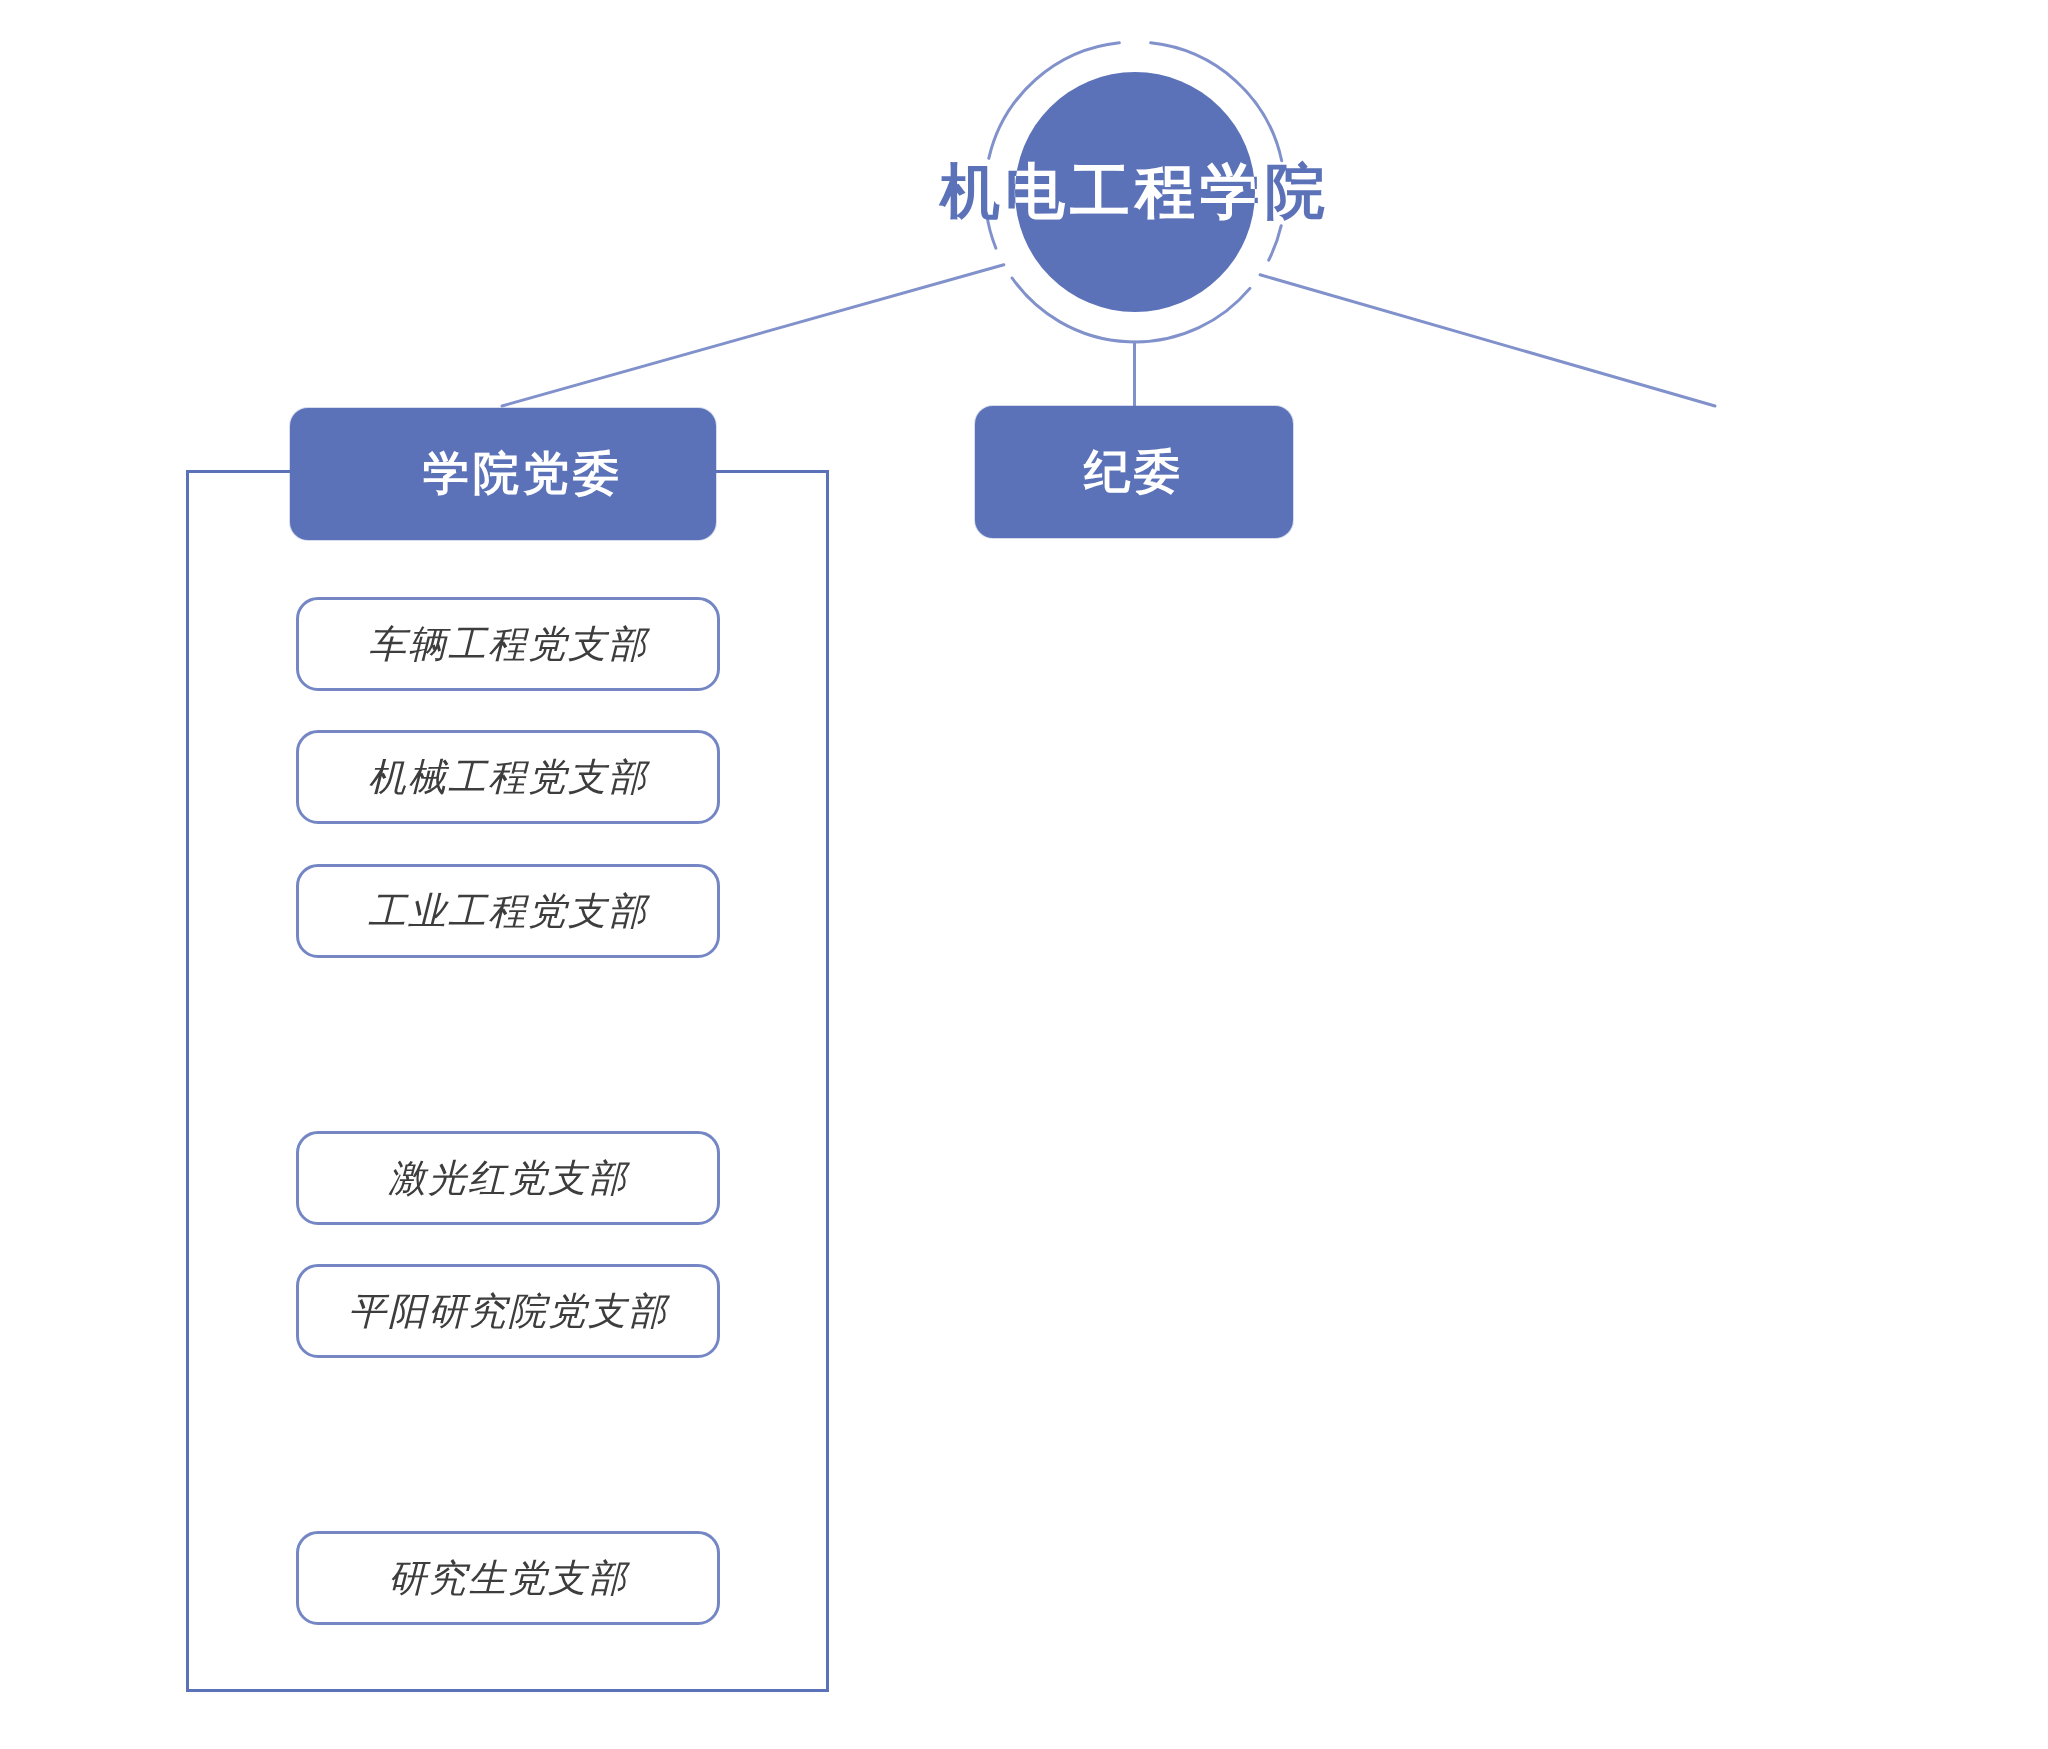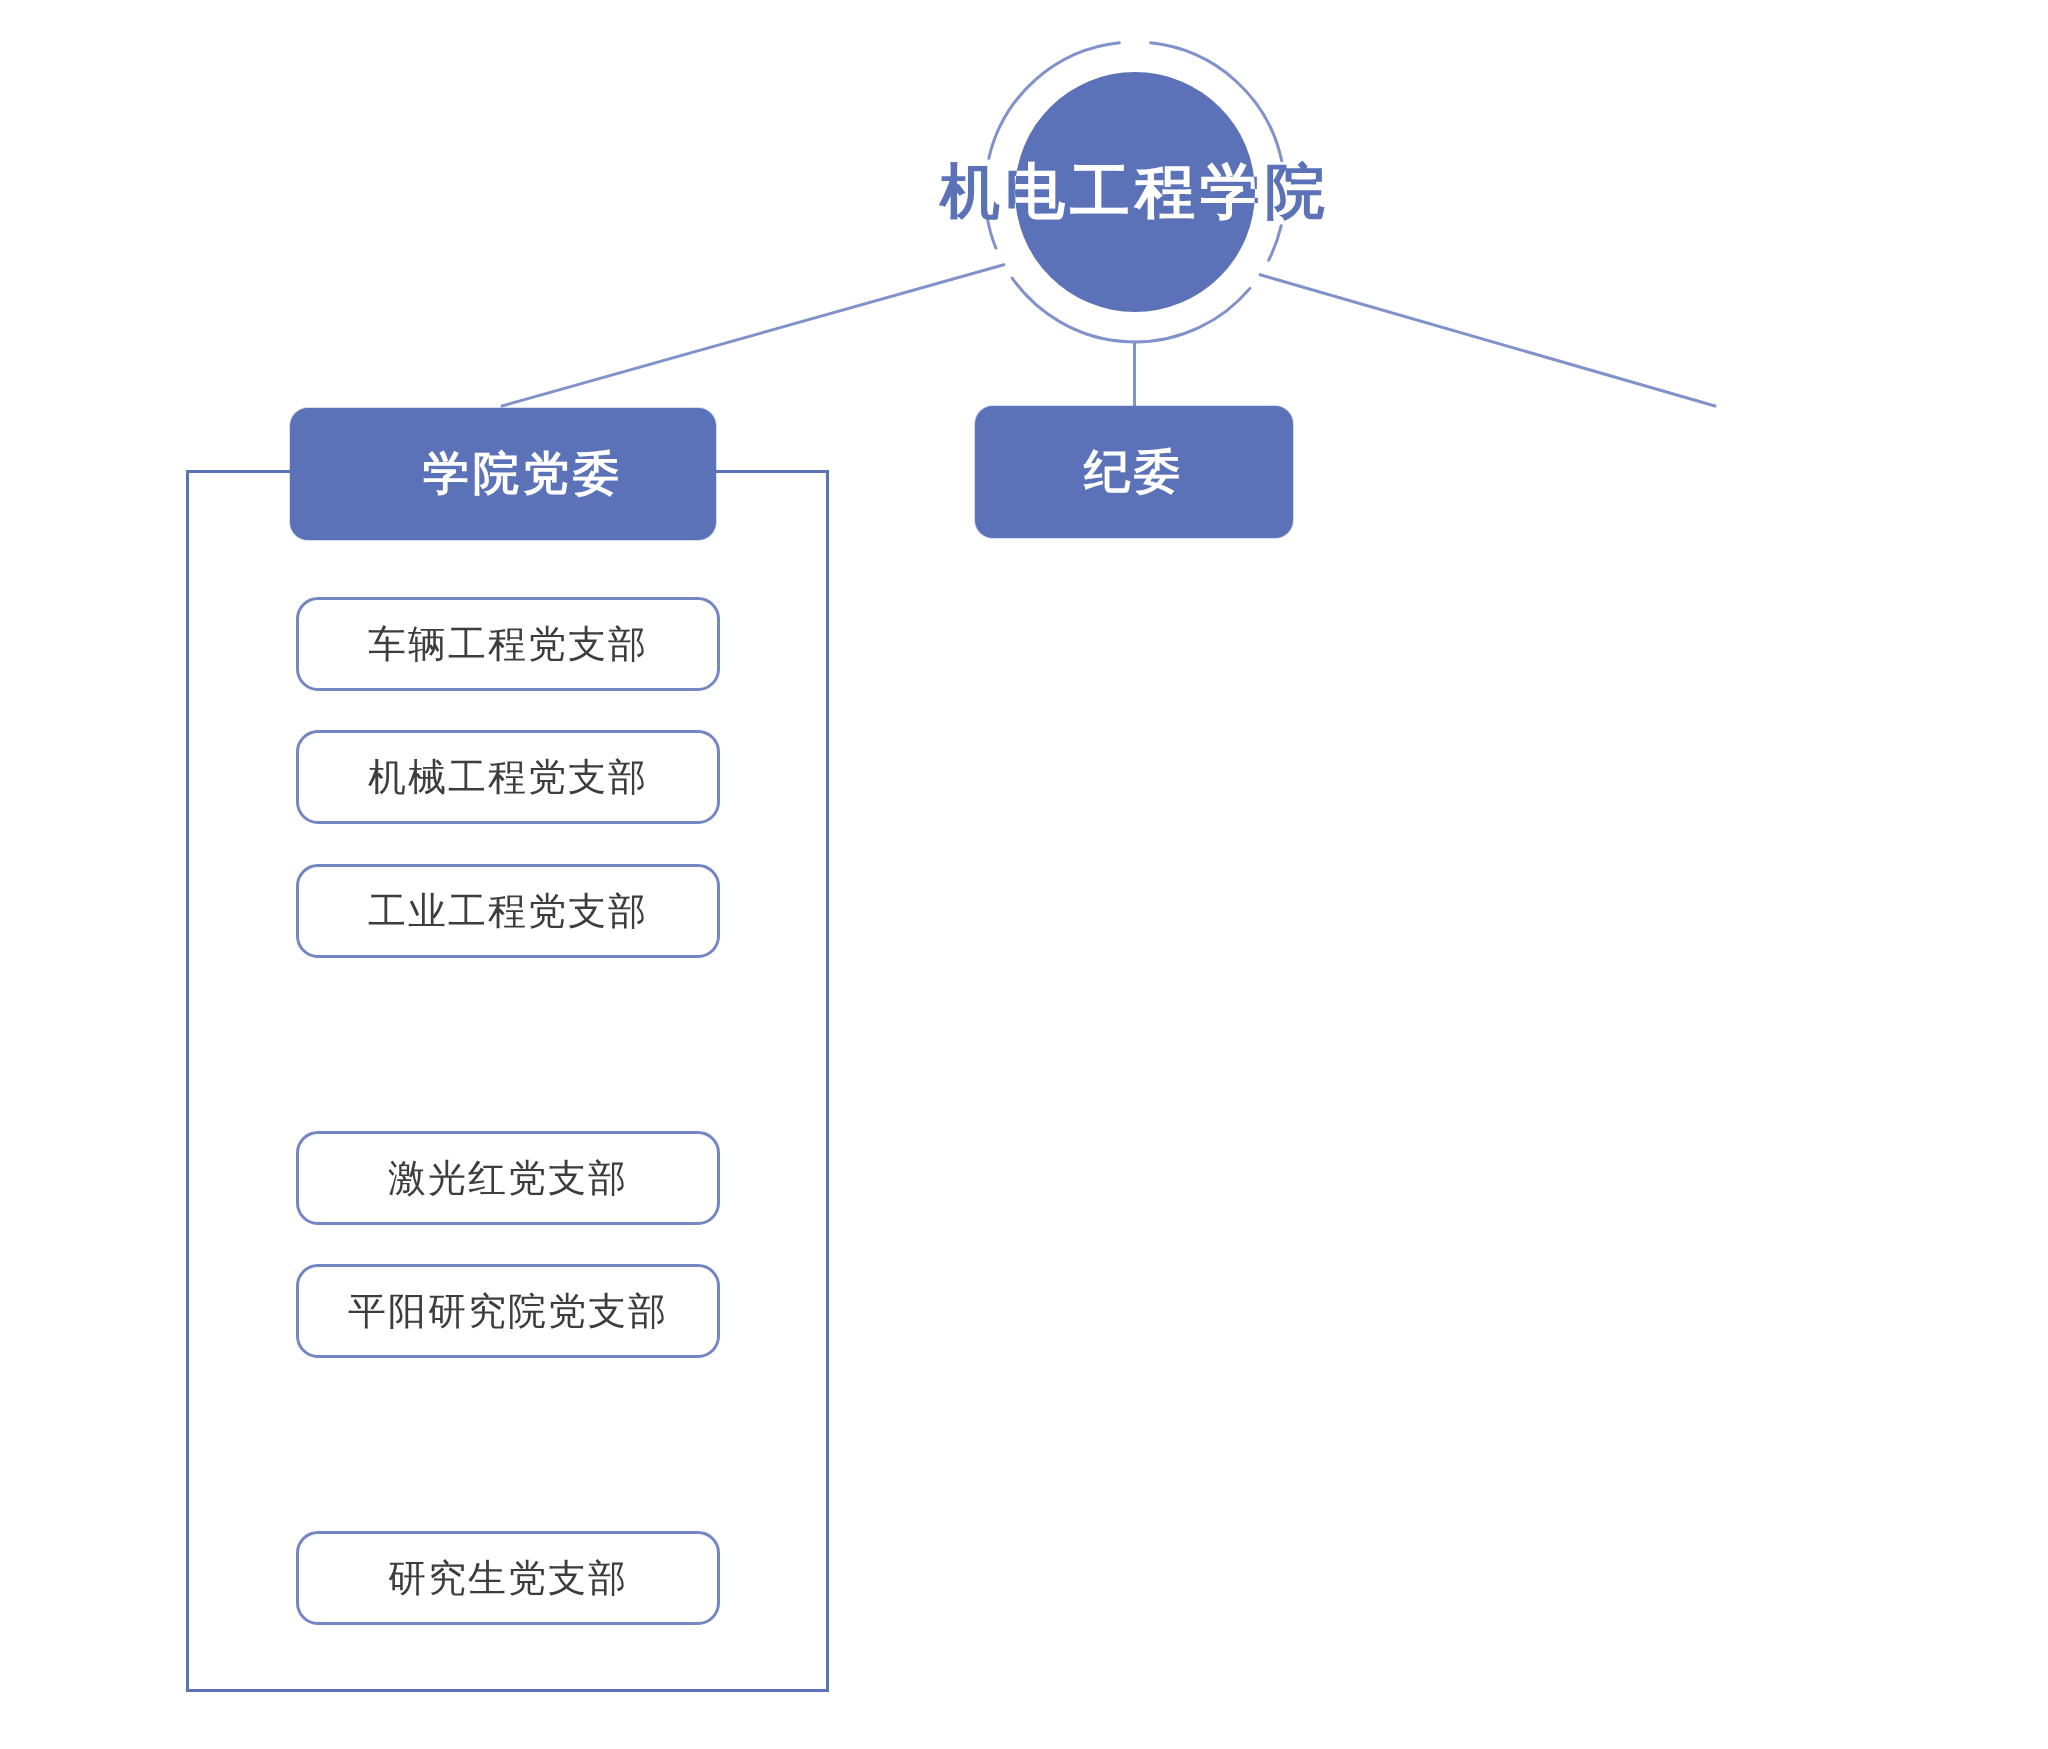--- a/index.html
+++ b/index.html
@@ -71,20 +71,21 @@
   
   .branch-box{
     position:absolute; left:296px; width:424px; height:94px;
     background:var(--bg);
     border:3px solid var(--branch-border);
     border-radius:22px;
     color:var(--branch-text); font-size:38px; letter-spacing:2px;
     display:flex; align-items:center; justify-content:center;
     z-index:3;
     white-space:nowrap;
+    font-style:italic;
   }
   .branch-box:nth-of-type(1){ top:597px; }
 </style>
 </head>
 <body>
 
 <div id="stage">
 
   <svg id="wires" viewBox="0 0 2048 1749" xmlns="http://www.w3.org/2000/svg">
 

